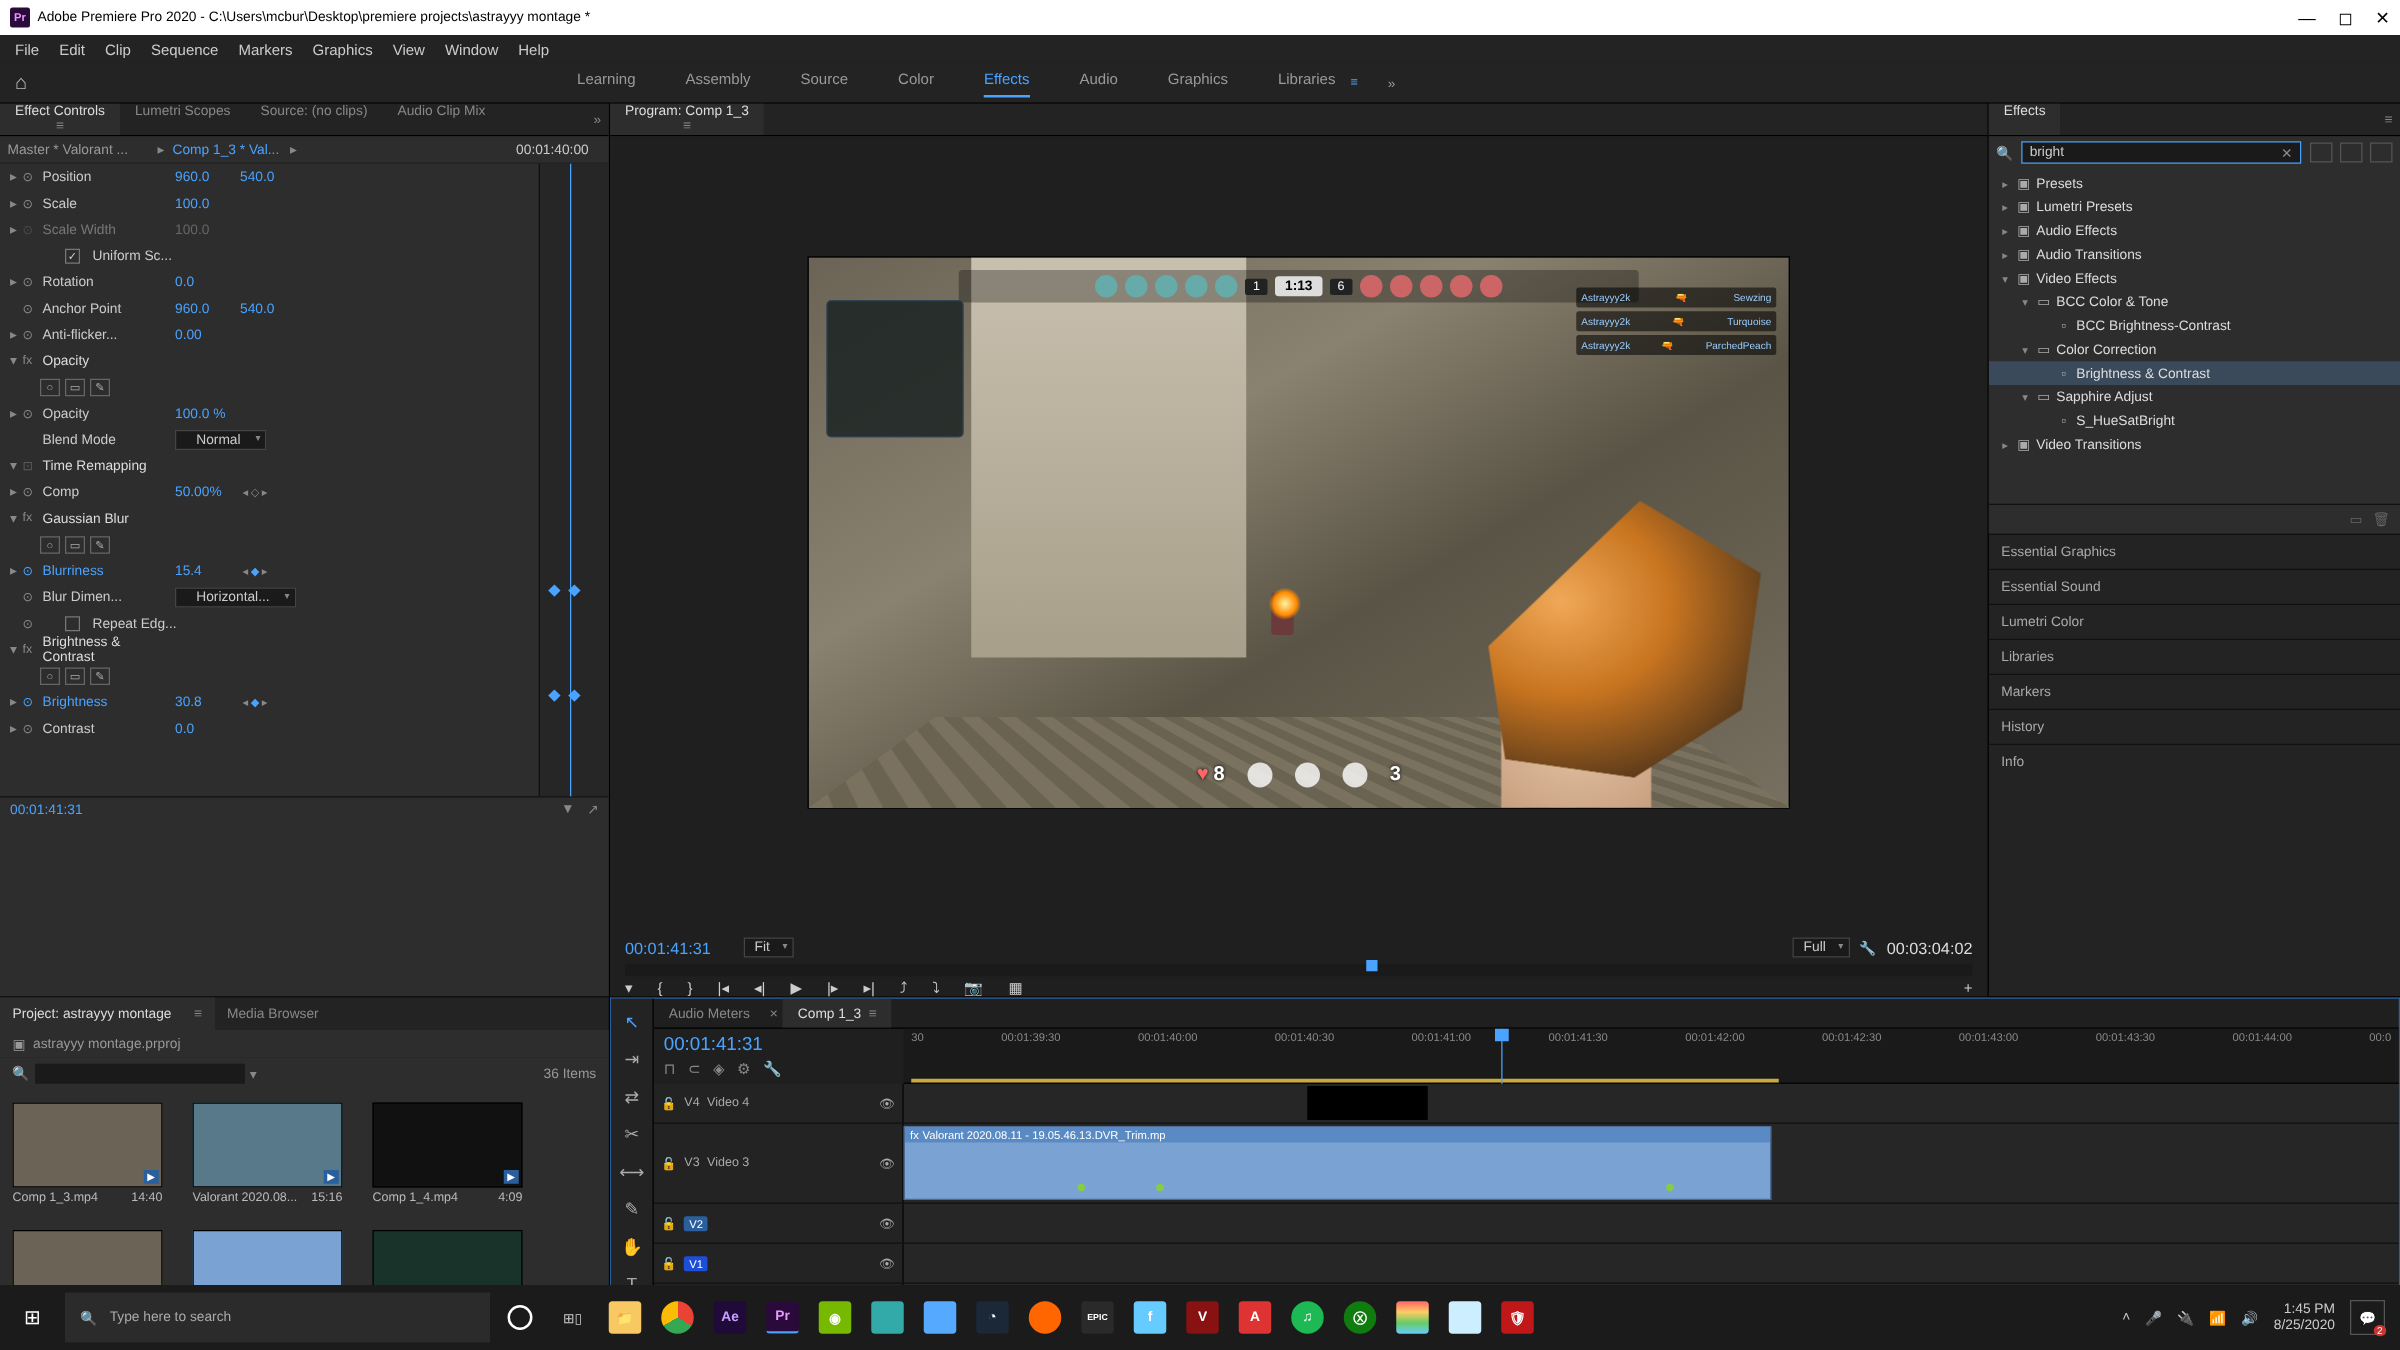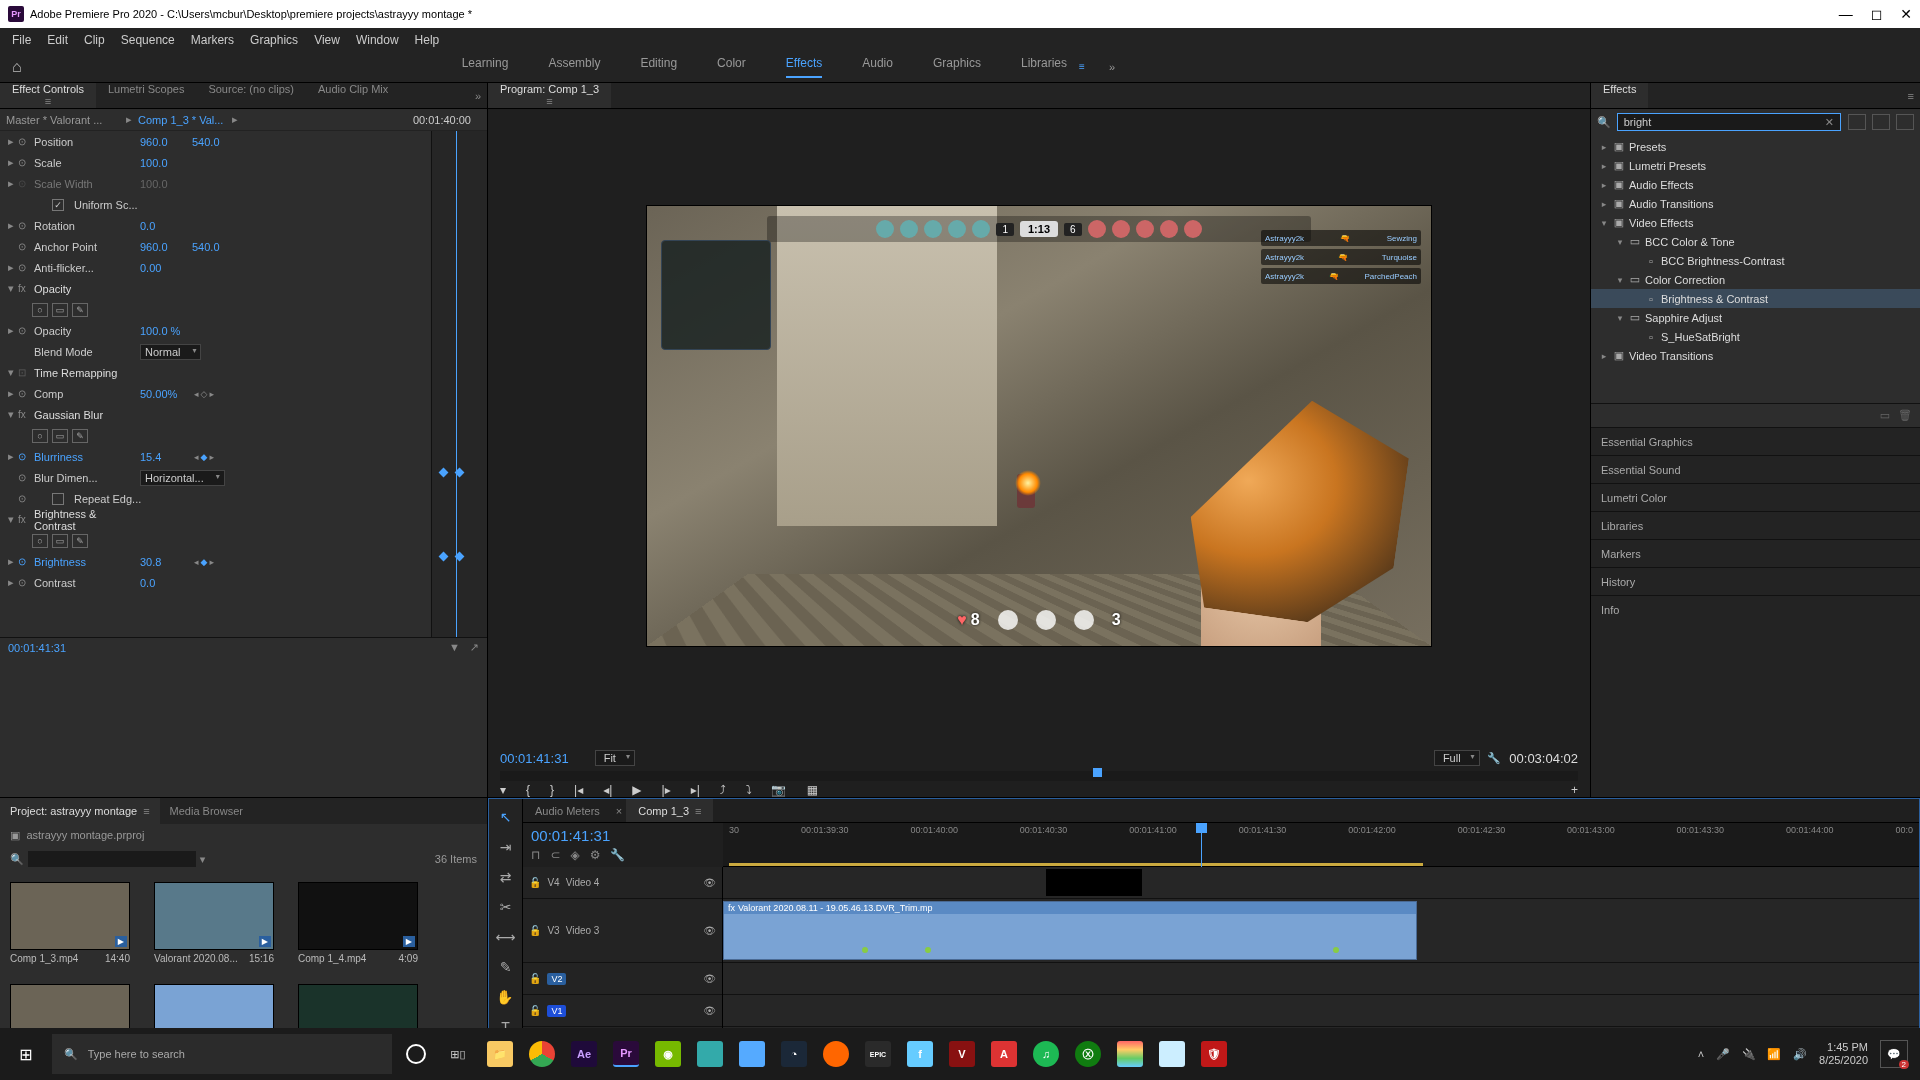--- a/index.html
+++ b/index.html
@@ -51,21 +51,21 @@
 .ec-row .lbl { flex:0 0 110px; color:#ccc; padding-left:4px; }
 .ec-row .lbl.dim { color:#777; }
 .ec-row .val { color:#4aa3ff; width:52px; cursor:ew-resize; }
 .ec-row .val2 { color:#4aa3ff; width:40px; cursor:ew-resize; }
 .ec-row .kf { margin-left:2px; display:flex; gap:2px; color:#888; }
 .ec-row .kf span { cursor:pointer; font-size:9px; }
 .ec-row .kf .d { color:#4aa3ff; }
 .ec-row .reset { margin-left:auto; margin-right:44px; color:#888; cursor:pointer; font-size:12px; }
 .ec-row.fxhead .lbl { color:#ddd; }
 .ec-row .cb { width:12px; height:12px; border:1px solid #777; margin-right:6px; cursor:pointer; display:inline-flex; align-items:center; justify-content:center; font-size:9px; color:#ccc; }
-.ec-row .dd { background:#1a1a1a; border:1px solid #444; padding:1px 20px 1px 4px; color:#ccc; position:relative; cursor:pointer; }
+.ec-row .dd { background:#1a1a1a; border:1px solid #444; padding:1px 20px 1px 16px; color:#ccc; position:relative; cursor:pointer; }
 .ec-row .dd::after { content:"▾"; position:absolute; right:4px; font-size:8px; color:#888; }
 .ec-row .mask { display:flex; gap:4px; margin-left:2px; }
 .ec-row .mask span { width:16px;height:14px;border:1px solid #666;cursor:pointer;display:inline-flex;align-items:center;justify-content:center;font-size:9px;color:#aaa; }
 .ec-tc { height:20px; padding:3px 8px; color:#4aa3ff; border-top:1px solid #111; display:flex; align-items:center; }
 .ec-tc .tools { margin-left:auto; color:#888; display:flex; gap:10px; cursor:pointer; }
 .ec-keytrack { position:absolute; top:22px; right:0; width:56px; height:506px; background:#262626; border-left:1px solid #111; }
 .ec-keytrack .ph { position:absolute; left:24px; top:0; width:1px; height:100%; background:#4aa3ff; }
 .ec-keytrack .kfm { position:absolute; width:7px; height:7px; background:#4aa3ff; transform:rotate(45deg); }
 
 
@@ -101,21 +101,21 @@
 .fxpanel .tree .lbl { padding-left:2px; color:#ddd; flex:1; }
 
 
 .sidepanels { flex:1; display:flex; flex-direction:column; }
 .sidepanels .sp { height:28px; border-top:1px solid #111; display:flex; align-items:center; padding:0 10px; color:#aaa; cursor:pointer; }
 
 
 .lower { display:flex; height:346px; border-top:1px solid #000; }
 .project { width:488px; border-right:1px solid #000; background:#232323; display:flex; flex-direction:column; }
 .project .pstrip { height:26px; display:flex; align-items:center; font-size:11px; }
-.project .pstrip .tab { padding:0 10px; height:100%; display:flex; align-items:center; color:#888; cursor:pointer; }
+.project .pstrip .tab { padding:0 10px; height:100%; display:flex; align-items:center; color:#888; cursor:pointer;gap:12px; }
 .project .pstrip .tab.active { background:#2d2d2d; color:#ddd; }
 .project .phead { height:22px; padding:0 10px; display:flex; align-items:center; background:#2d2d2d; color:#999; font-size:11px; }
 .project .phead .crumb { display:flex; gap:6px; align-items:center; }
 .project .psearch { height:26px; padding:0 10px; display:flex; align-items:center; background:#2d2d2d; gap:8px; }
 .project .psearch input { flex:0 0 140px; background:#1a1a1a; border:none; padding:2px 6px 2px 20px; color:#ccc; font-size:11px; }
 .project .psearch .items { margin-left:auto; color:#999; }
 .project .grid { flex:1; background:#2d2d2d; padding:10px; display:flex; flex-wrap:wrap; gap:20px 24px; align-content:flex-start; overflow:hidden; }
 .project .clip { width:120px; }
 .project .clip .thumb { width:120px; height:68px; background:#333; border:1px solid #000; position:relative; }
 .project .clip .thumb .badge { position:absolute; bottom:2px; right:2px; background:#2a5f9e; color:#fff; font-size:8px; padding:1px 3px; }
@@ -212,21 +212,21 @@
   <span>View</span>
   <span>Window</span>
   <span>Help</span>
 </div>
 
 <div class="wsbar">
   <span class="home">⌂</span>
   <div class="tabs">
     <span>Learning</span>
     <span>Assembly</span>
-    <span>Editing</span>
+    <span>Source</span>
     <span>Color</span>
     <span class="active">Effects</span>
     <span>Audio</span>
     <span>Graphics</span>
     <span>Libraries</span>
   </div>
   <span style="margin-left:12px;color:#4aa3ff;font-size:10px;">≡</span>
   <span class="more">»</span>
 </div>
 

